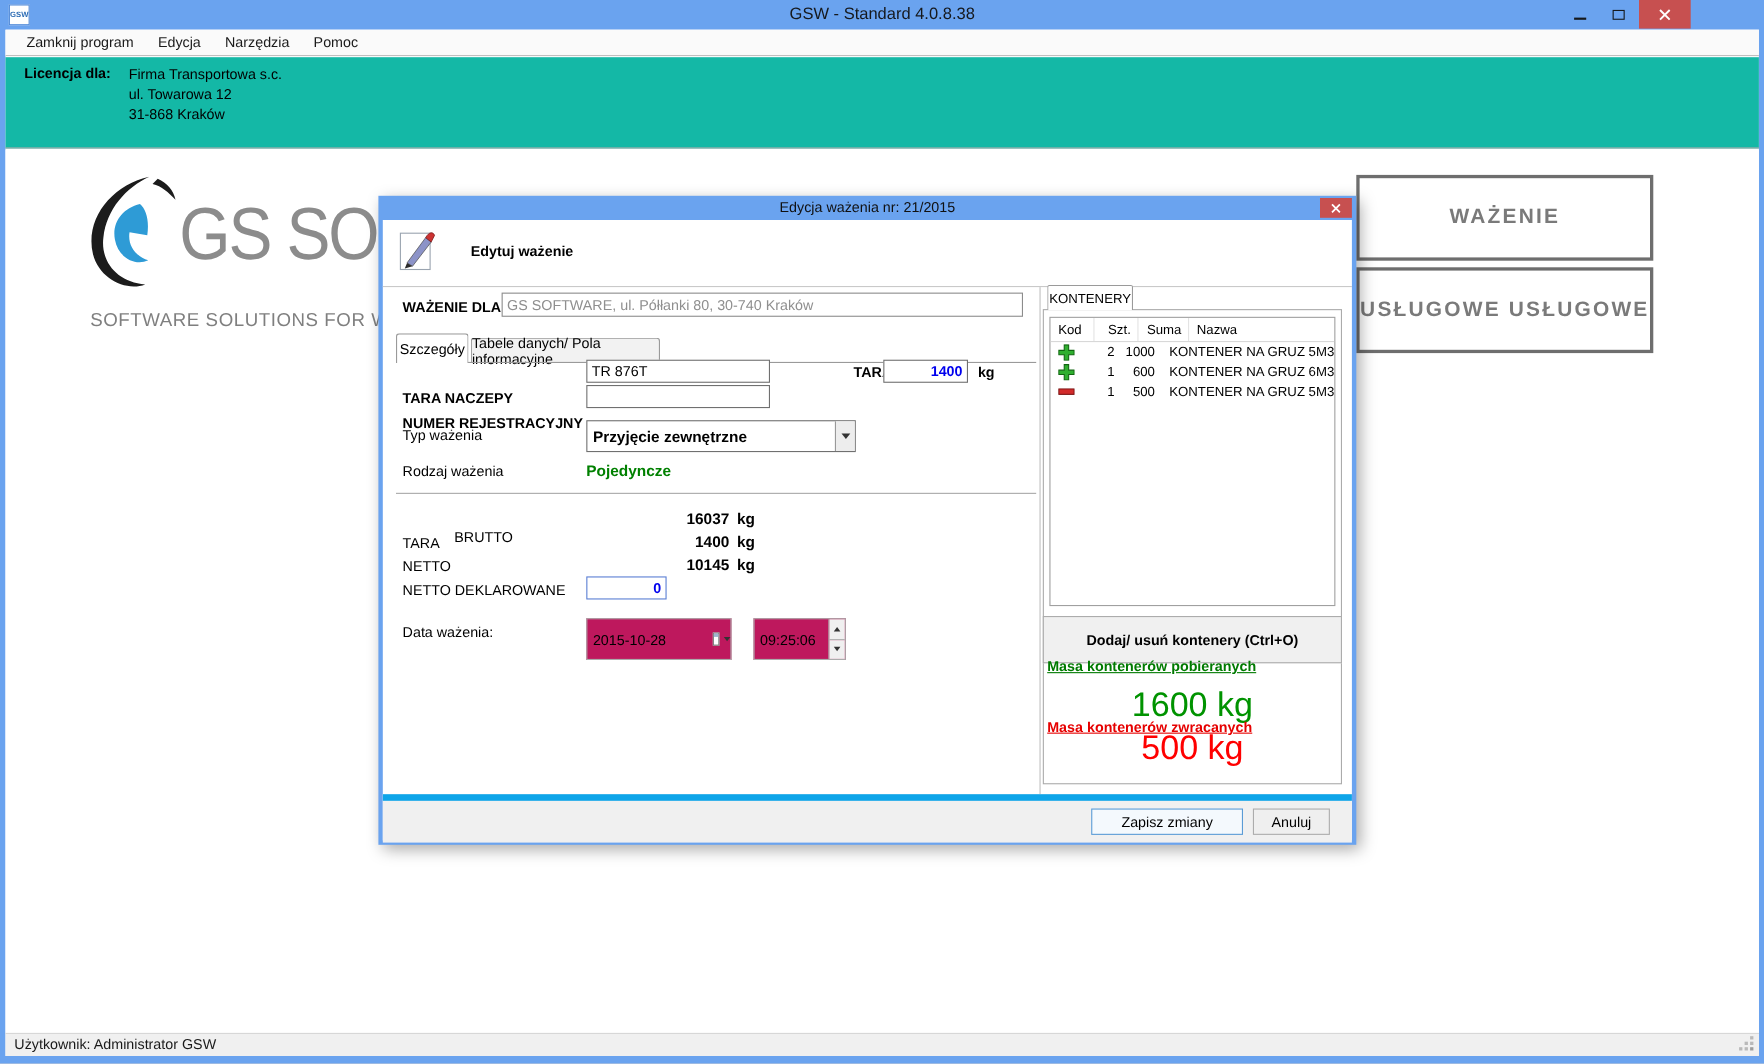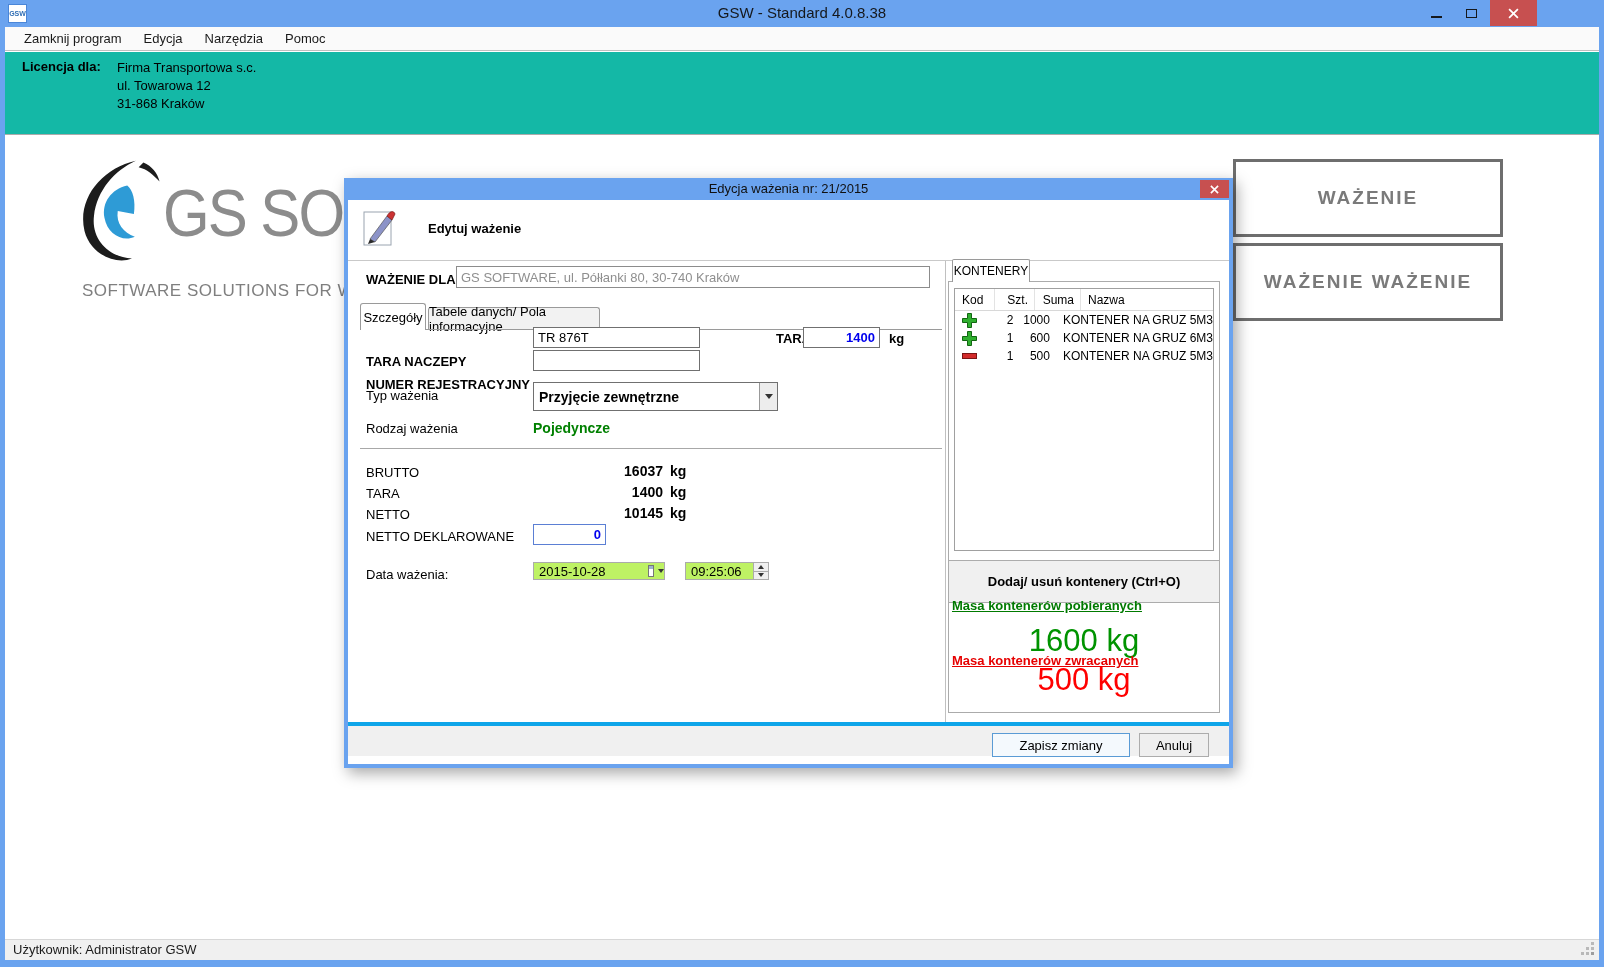--- a/index.html
+++ b/index.html
@@ -66,21 +66,21 @@
   .combo { position:absolute; left:185px; top:182px; width:245px; height:29px; border:1px solid #707070; background:#fff; display:flex; align-items:center; cursor:pointer; }
   .combo .cv { flex:1; padding-left:5px; font-weight:bold; font-size:14px; }
   .combo .cbtn { width:18px; align-self:stretch; border-left:1px solid #999; background:#EDEDED; display:flex; align-items:center; justify-content:center; }
   .tri-d { width:0; height:0; border-left:4px solid transparent; border-right:4px solid transparent; border-top:5px solid #333; }
   .tri-u { width:0; height:0; border-left:4px solid transparent; border-right:4px solid transparent; border-bottom:5px solid #333; }
 
   .green-b { color:#008000; font-weight:bold; font-size:14px; }
   .wval { position:absolute; left:185px; width:130px; text-align:right; font-weight:bold; font-size:14px; }
   .wunit { position:absolute; left:322px; font-weight:bold; font-size:14px; }
 
-  .datefld, .timefld { position:absolute; top:362px; height:18px; border:1px solid #ABABAB; background:#bef264; display:flex; align-items:center; }
+  .datefld, .timefld { position:absolute; top:362px; height:38px; border:1px solid #ABABAB; background:#be185d; display:flex; align-items:center; }
   .datefld { left:185px; width:132px; } .timefld { left:337px; width:84px; }
   .datefld .txt, .timefld .txt { flex:1; padding-left:5px; font-size:13px; }
   .cal { width:13px; height:12px; border:1px solid #777; background:#fff; margin-right:2px; position:relative; }
   .cal::before { content:""; position:absolute; left:0; right:0; top:0; height:3px; background:#9db3cf; }
   .cal::after { content:""; position:absolute; left:2px; right:2px; top:5px; height:5px;
       background:linear-gradient(to right,#888 1px,transparent 1px) 0 0/3px 3px, linear-gradient(to bottom,#888 1px,transparent 1px) 0 0/3px 3px; }
   .dfbtn { width:16px; align-self:stretch; display:flex; align-items:center; justify-content:center; gap:2px; }
   .spin { width:15px; align-self:stretch; border-left:1px solid #ABABAB; display:flex; flex-direction:column; }
   .spin div { flex:1; background:#F0F0F0; display:flex; align-items:center; justify-content:center; }
   .spin div:first-child { border-bottom:1px solid #ABABAB; }
@@ -102,21 +102,21 @@
 
   .kadd { position:absolute; left:600px; top:360px; width:272px; height:43px; background:#F0F0F0; border:1px solid #ACACAC; font-weight:bold; font-size:13px; font-family:"Liberation Sans",sans-serif; cursor:pointer; }
   .mlab { position:absolute; left:604px; font-size:13px; font-weight:bold; text-decoration:underline; }
   .mlab.g { top:398px; color:#007A00; }
   .mlab.r { top:453px; color:#E60000; }
   .mval { position:absolute; left:600px; width:272px; text-align:center; font-size:31px; }
   .mval.g { top:407px; color:#009300;margin-top:16px; }
   .mval.r { top:462px; color:#FF0000; }
 
   
-  .dlg-footer { position:absolute; left:0; right:0; top:522px; height:34px; background:#F0F0F0; border-top:4px solid #0ea5e9; }
+  .dlg-footer { position:absolute; left:0; right:0; top:522px; height:44px; background:#F0F0F0; border-top:6px solid #0ea5e9; }
   .btn { position:absolute; top:7px; height:24px; font-size:13px; font-family:"Liberation Sans",sans-serif; cursor:pointer; }
   .btn.save { left:644px; width:138px; background:#F4F9FD; border:1px solid #5A9BD5; }
   .btn.cancel { left:791px; width:70px; background:#EFEFEF; border:1px solid #ACACAC; }
 
   .fld-label { position:absolute; left:18px; }
 </style>
 </head>
 <body>
 
 <div class="window">
@@ -161,21 +161,21 @@
 
       <svg class="logo-swoosh" width="95" height="108" viewBox="0 0 100 112">
         <path d="M64 2 C 28 10, 2 42, 10 76 C 16 100, 42 112, 60 105 C 34 103, 17 84, 20 60 C 23 33, 42 12, 64 2 Z" fill="#1C1C1C"></path>
         <path d="M55 28 C 38 32, 28 46, 31 62 C 34 79, 50 88, 63 82 C 51 78, 43 68, 45 55 L 62 58 C 64 44, 61 33, 55 28 Z" fill="#2E9BD6"></path>
         <path d="M72 4 C 81 8, 87 15, 89 24 C 82 17, 76 11, 67 9 Z" fill="#1C1C1C"></path>
       </svg>
       <div class="brand-text">GS SOFTW</div>
       <div class="tagline">SOFTWARE SOLUTIONS FOR WEIGH</div>
 
       <div class="big-btn b1">WAŻENIE</div>
-      <div class="big-btn b2">WAŻENIE WAŻENIE</div>
+      <div class="big-btn b2">USŁUGOWE USŁUGOWE</div>
     </div>
 
     <div class="statusbar">
       <span>Użytkownik: Administrator GSW</span>
       <div class="grip"></div>
     </div>
   </div>
 
   <div class="dialog">
     <div class="dlg-title">Edycja ważenia nr: 21/2015</div>
@@ -219,21 +219,21 @@
         <span class="cbtn">
             <span class="tri-d"></span>
           </span>
       </div>
 
       <div class="fld-label abs" style="top:221px;">Rodzaj ważenia</div>
       <div class="green-b abs" style="left:185px; top:220px;">Pojedyncze</div>
 
       <div class="sep-line"></div>
 
-      <div class="fld-label abs" style="top:265px;">BRUTTO</div>
+      <div class="fld-label abs" style="top:281px;margin-left:47px;">BRUTTO</div>
       <div class="wval" style="top:263px;">16037</div>
       <div class="wunit" style="top:263px;">kg</div>
 
       <div class="fld-label abs" style="top:286px;">TARA</div>
       <div class="wval" style="top:284px;">1400</div>
       <div class="wunit" style="top:284px;">kg</div>
 
       <div class="fld-label abs" style="top:307px;">NETTO</div>
       <div class="wval" style="top:305px;">10145</div>
       <div class="wunit" style="top:305px;">kg</div>

